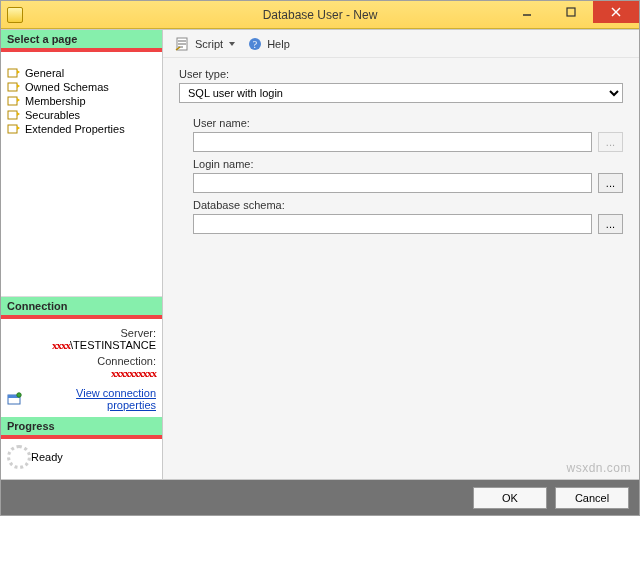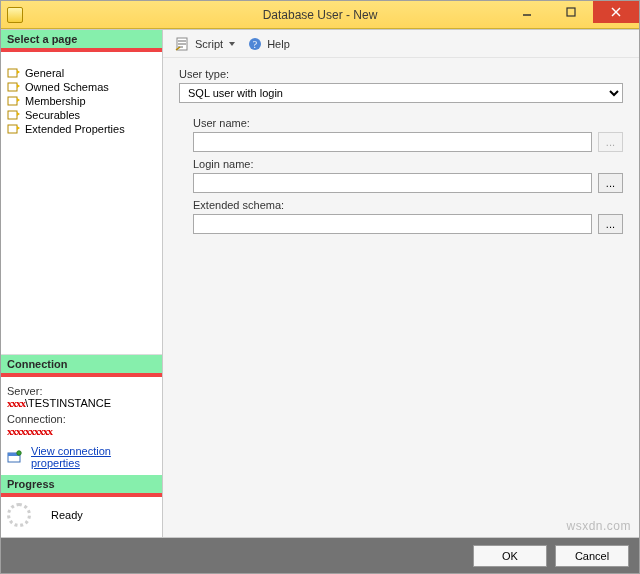--- a/index.html
+++ b/index.html
@@ -3,21 +3,21 @@
 <meta charset="utf-8">
 <style>
   * { box-sizing: border-box; }
   html, body {
     margin: 0; padding: 0;
     font-family: "Segoe UI", Tahoma, sans-serif;
     font-size: 11px;
     background: #fff;
   }
   .window {
-    width: 640px; height: 574px;
+    width: 640px; height: 516px;
     border: 1px solid #a0a0a0;
     background: #fff;
     display: flex; flex-direction: column;
     position: relative;
   }
   
   .titlebar {
     height: 28px;
     background: linear-gradient(#ffe27a, #ffd75e);
     border-bottom: 1px solid #d0b030;
@@ -80,33 +80,33 @@
     cursor: default;
   }
   .pageitem .icon {
     width: 14px; height: 12px; display: inline-block;
   }
   .pageitem .icon svg { width:14px; height:12px; display:block; }
   .conn-section {
     margin-top: auto;
     border-top: 1px solid #dcdcdc;
   }
-  .conn-body { padding: 4px 6px 6px 6px; }
+  .conn-body { padding: 4px 6px 6px 6px; text-align: right; }
   .conn-label { color: #333; margin-top: 4px; }
   .redacted { color: #d00; font-weight: bold; font-family: "Comic Sans MS", cursive; letter-spacing: -1px; }
   .proplink {
     display: flex; align-items: center; gap: 8px;
     margin-top: 8px;
   }
   .proplink a { color: #0a3fbf; text-decoration: underline; cursor: pointer; font-size: 11px; }
   .propicon {
     width: 16px; height: 14px;
   }
   .propicon svg { width:16px; height:14px; }
-  .progress-body { padding: 6px 6px 10px 6px; display: flex; align-items:center; gap:20px; }
+  .progress-body { padding: 6px 6px 10px 6px; display: flex; align-items:center; gap:0; }
   .spinner {
     width: 24px; height: 24px; border-radius: 50%;
     border: 3px dotted #cfcfcf;
   }
   
   .rightpane {
     flex: 1 1 auto;
     display: flex; flex-direction: column;
     background: #f5f5f5;
   }
@@ -330,21 +330,21 @@
             <input class="textin" type="text" value="" style="">
             <button class="browse-btn disabled">...</button>
           </div>
 
           <div class="lbl">Login name:</div>
           <div class="fieldrow">
             <input class="textin" type="text" value="" style="">
             <button class="browse-btn">...</button>
           </div>
 
-          <div class="lbl">Extended schema:</div>
+          <div class="lbl">Database schema:</div>
           <div class="fieldrow">
             <input class="textin" type="text" value="" style="">
             <button class="browse-btn">...</button>
           </div>
 
         </div>
 
       </div>
 
     </div>

